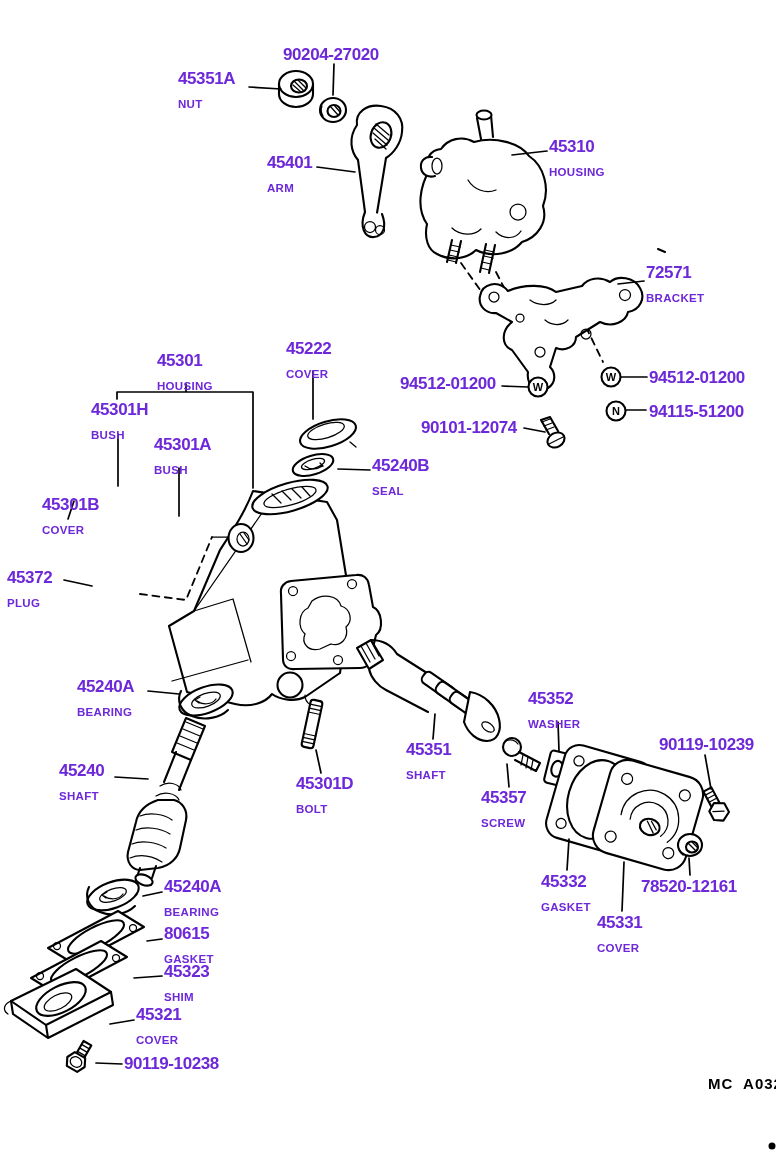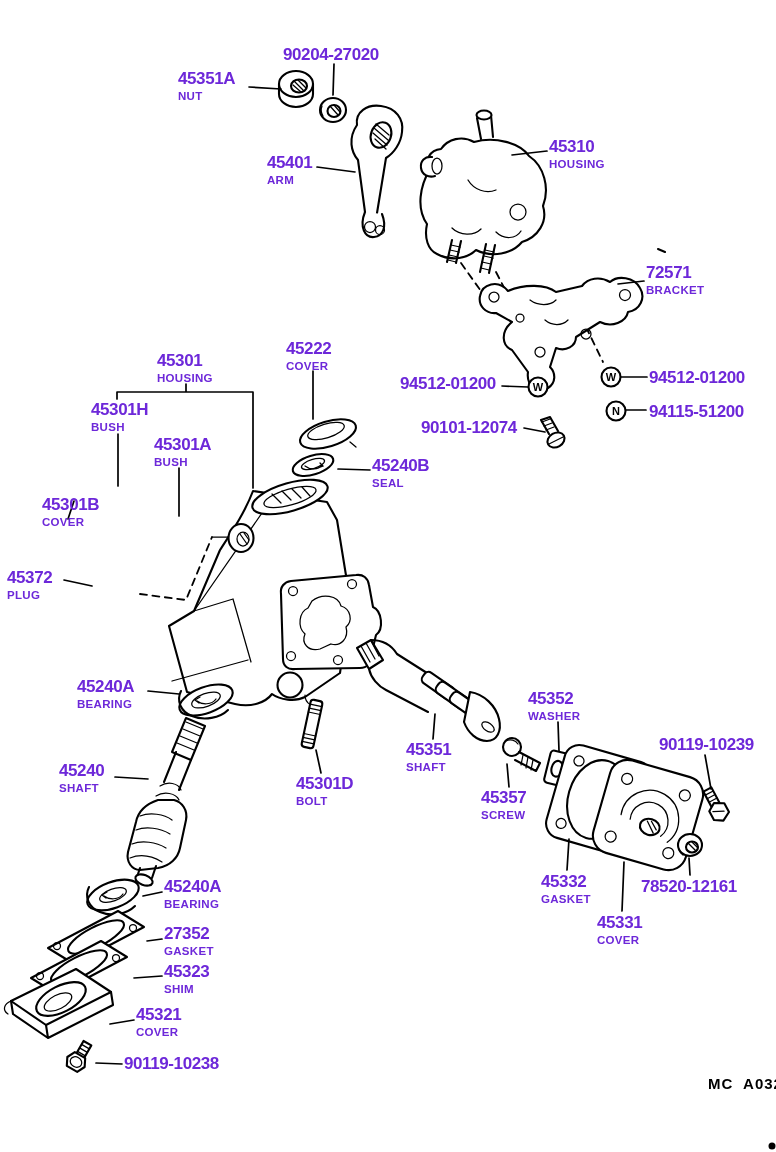--- a/index.html
+++ b/index.html
@@ -7,21 +7,21 @@
         font-family:"Liberation Sans",sans-serif;}
   svg{position:absolute;left:0;top:0;}
   .ln{stroke:#000;stroke-width:2.1;fill:none;stroke-linecap:round;stroke-linejoin:round;}
   .fw{fill:#fff;}
   .thin{stroke:#000;stroke-width:1.25;fill:none;stroke-linecap:round;}
   .ldr{stroke:#000;stroke-width:1.7;fill:none;stroke-linecap:round;}
   .dash{stroke:#000;stroke-width:1.8;fill:none;stroke-dasharray:7 5.5;stroke-linecap:round;}
   .mk{font:bold 11px "Liberation Sans",sans-serif;fill:#000;text-anchor:middle;}
   .lbl{position:absolute;color:#6d28d9;white-space:nowrap;}
   .lbl .num{font:bold 17px/1 "Liberation Sans",sans-serif;letter-spacing:-0.4px;}
-  .lbl .nm{font:bold 11.5px/1 "Liberation Sans",sans-serif;letter-spacing:0.3px;margin-top:4px;}
+  .lbl .nm{font:bold 11.5px/1 "Liberation Sans",sans-serif;letter-spacing:0.3px;margin-top:12px;}
   .footer{position:absolute;left:681px;top:1076px;font:bold 15px/1 "Liberation Sans",sans-serif;
           letter-spacing:1px;white-space:pre;color:#000;margin-left:27px;}
 </style>
 </head>
 <body>
 
 <div class="page">
 
 <svg width="776" height="1152" viewBox="0 0 776 1152">
 
@@ -403,21 +403,21 @@
   <div class="nm">COVER</div>
 </div>
 <div class="lbl" style="left:641px;top:878px">
   <div class="num">78520-12161</div>
 </div>
 <div class="lbl" style="left:164px;top:878px">
   <div class="num">45240A</div>
   <div class="nm">BEARING</div>
 </div>
 <div class="lbl" style="left:164px;top:925px">
-  <div class="num">27352</div>
+  <div class="num">80615</div>
   <div class="nm">GASKET</div>
 </div>
 <div class="lbl" style="left:164px;top:963px">
   <div class="num">45323</div>
   <div class="nm">SHIM</div>
 </div>
 <div class="lbl" style="left:136px;top:1006px">
   <div class="num">45321</div>
   <div class="nm">COVER</div>
 </div>

